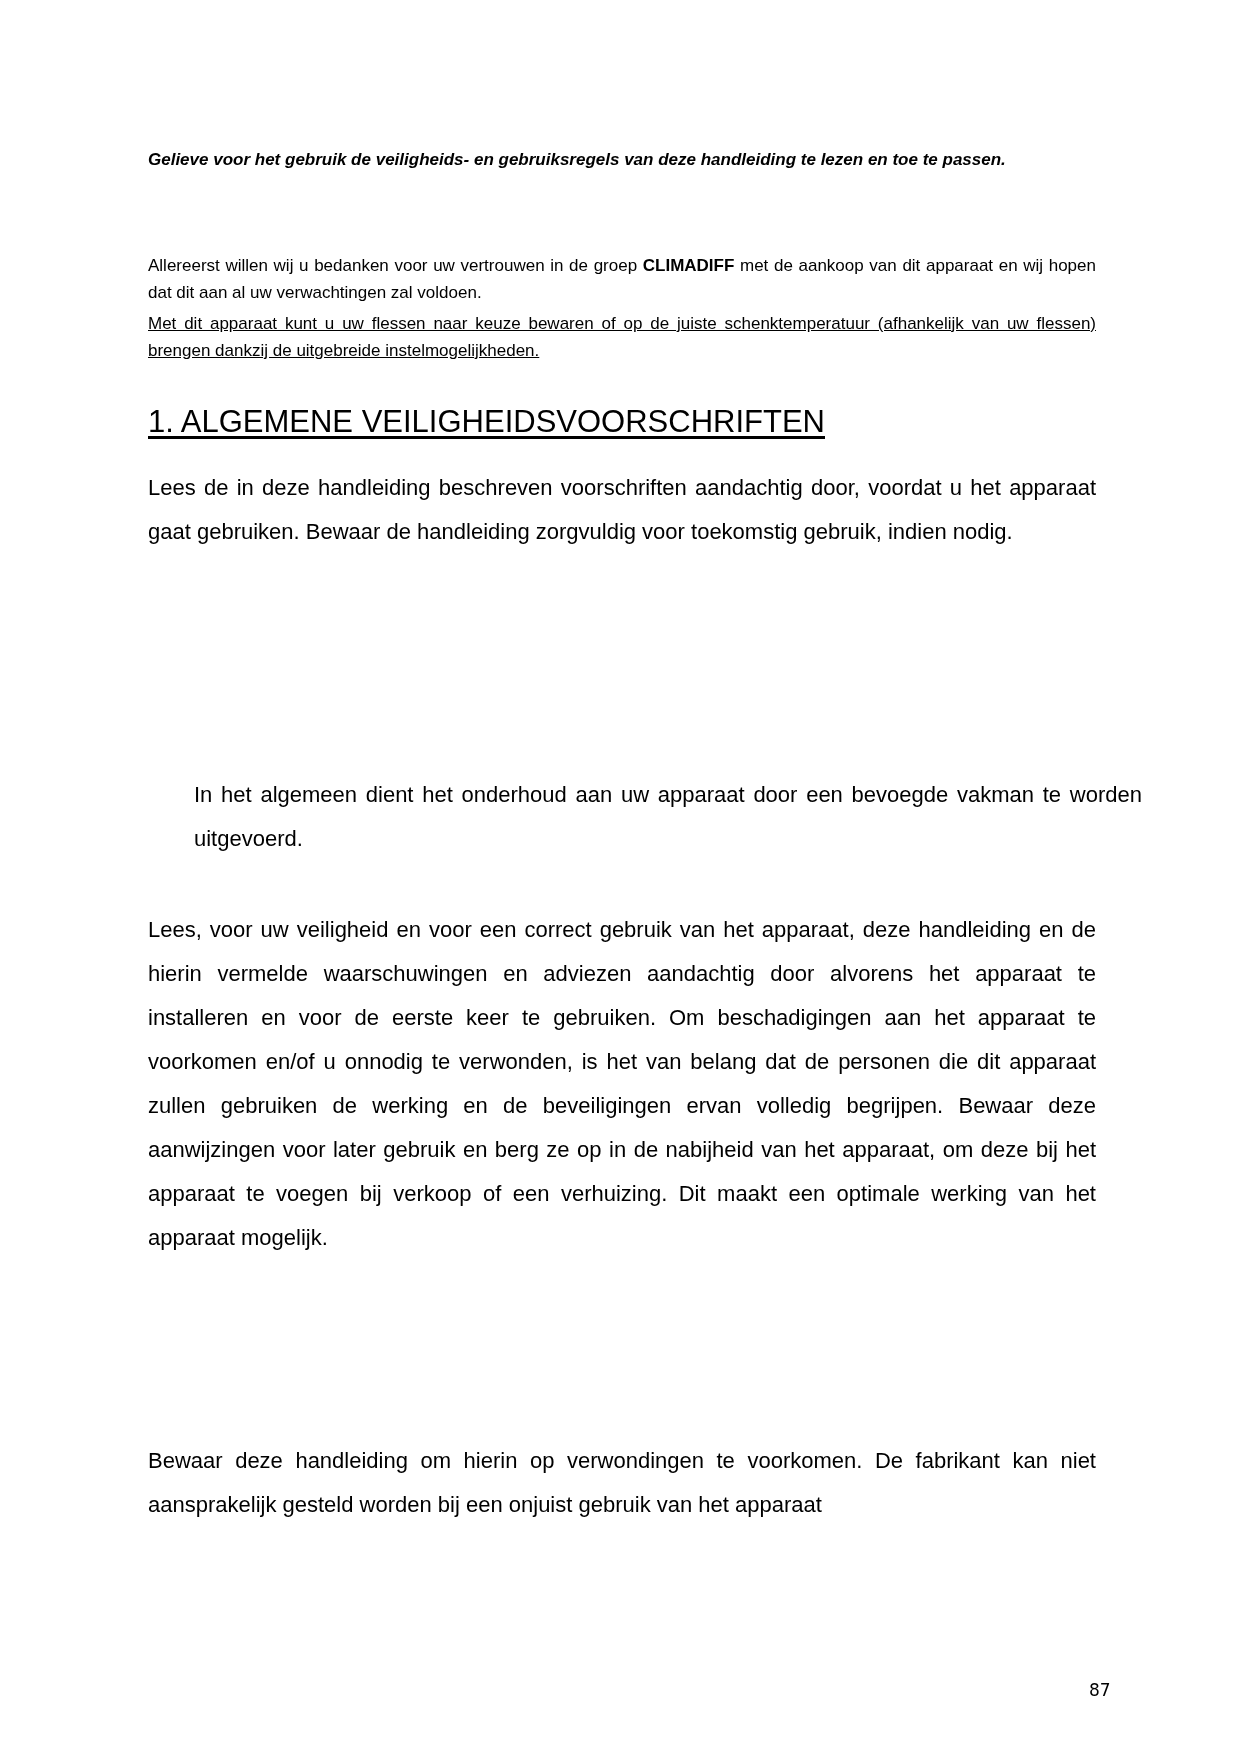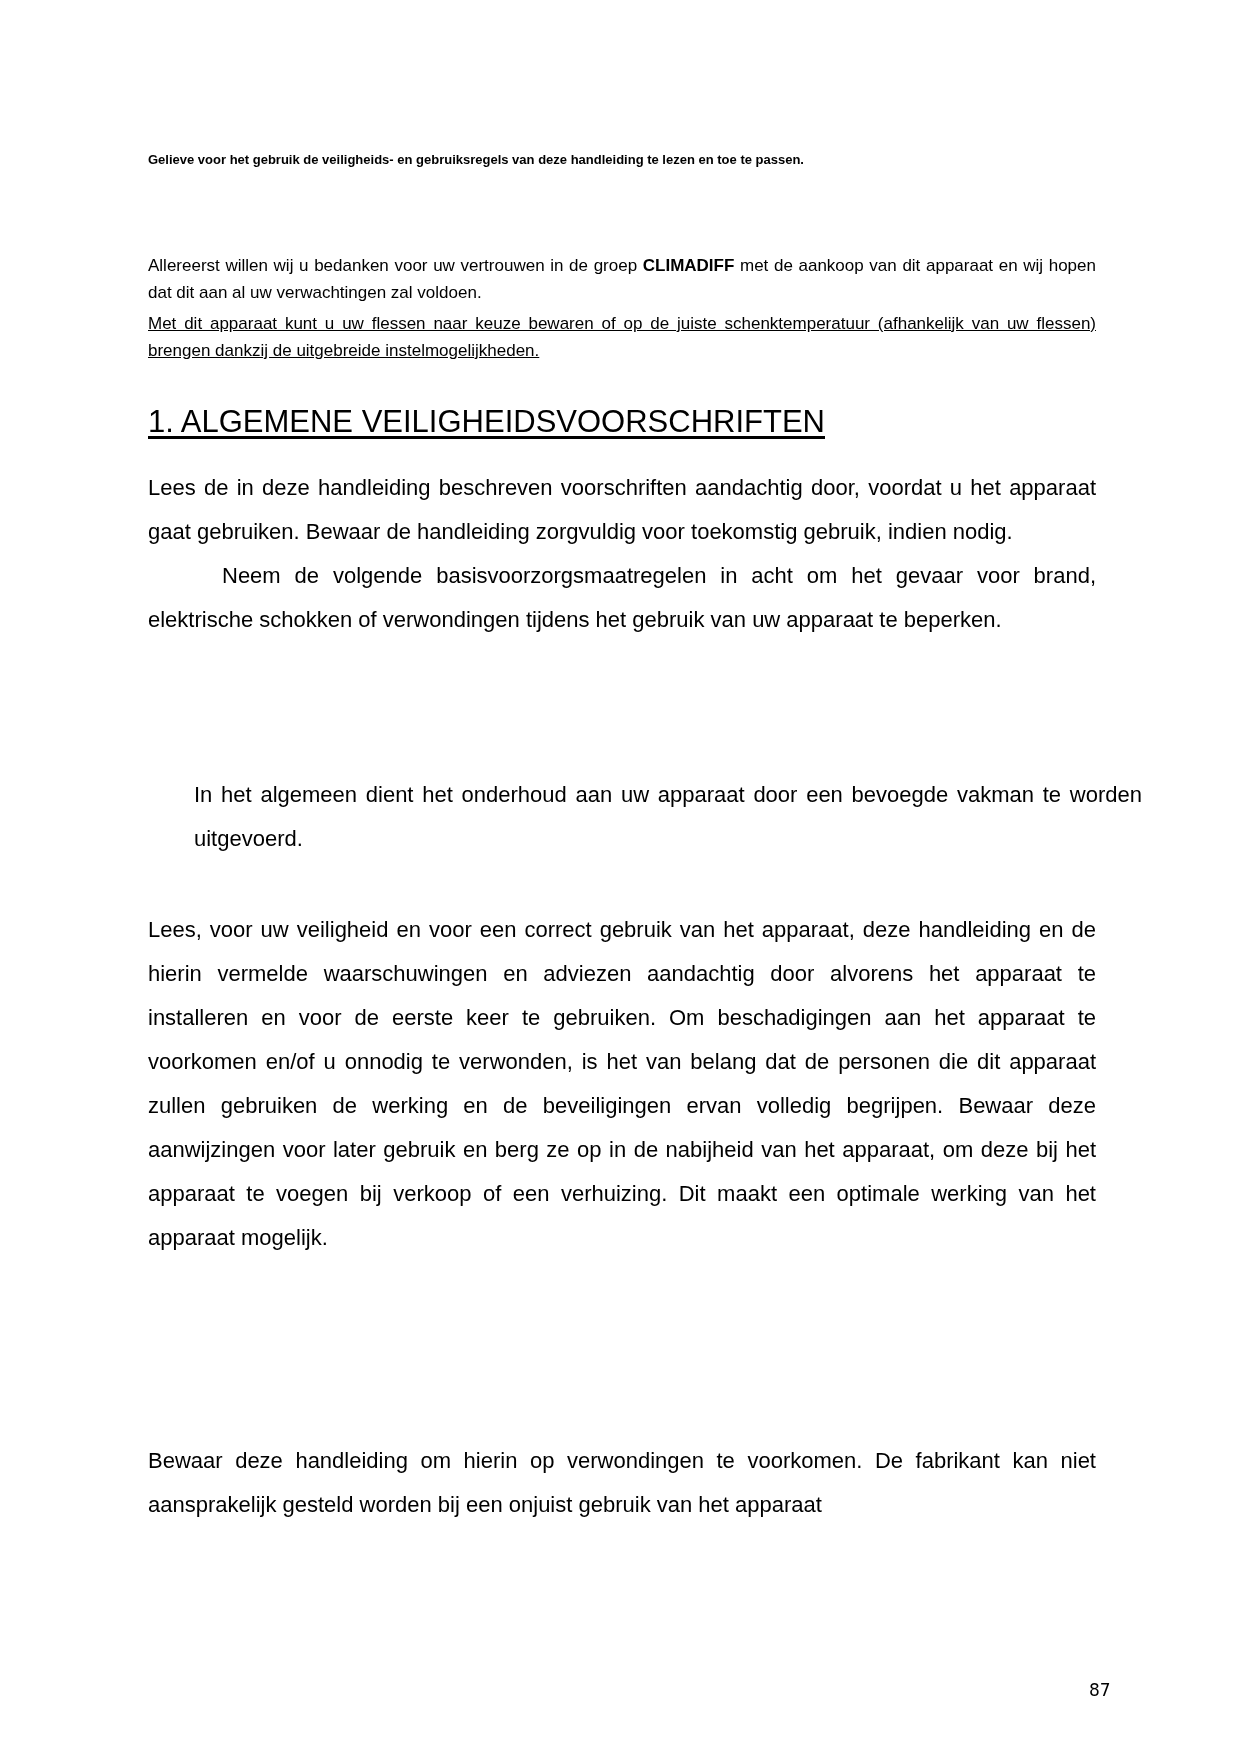--- a/index.html
+++ b/index.html
@@ -6,21 +6,21 @@
     body {
       width: 1241px;
       height: 1754px;
       position: relative;
       font-family: "Liberation Sans", sans-serif;
       color: #000;
     }
     .page { position: absolute; left: 148px; top: 0; width: 948px; }
     .intro-bold {
       position: absolute; top: 146px; left: 0; width: 948px;
-      font-weight: bold; font-size: 13px; line-height: 27px;
+      font-weight: bold; font-size: 17px; line-height: 27px; font-style: italic;
     }
     .intro-p {
       position: absolute; left: 0; width: 948px;
       font-size: 17px; line-height: 27px; text-align: justify;
     }
     .intro-1 { top: 227px; margin-top: 25px; }
     .intro-2 { top: 310px; text-decoration: underline; }
     .intro-p b { font-weight: bold; }
     .heading {
       position: absolute; top: 402px; left: 0;
@@ -49,21 +49,20 @@
   <div class="intro-bold">Gelieve voor het gebruik de veiligheids- en gebruiksregels van deze handleiding te lezen en toe te passen.</div>
 
   <div class="intro-p intro-1"><span>Allereerst willen wij u bedanken voor uw vertrouwen in de groep </span><b>CLIMADIFF</b><span> met de aankoop van dit apparaat en wij hopen dat dit aan al uw verwachtingen zal voldoen.</span></div>
 
   <div class="intro-p intro-2">Met dit apparaat kunt u uw flessen naar keuze bewaren of op de juiste schenktemperatuur (afhankelijk van uw flessen) brengen dankzij de uitgebreide instelmogelijkheden.</div>
 
   <h1 class="heading" style="margin:0;">1. ALGEMENE VEILIGHEIDSVOORSCHRIFTEN</h1>
 
   <div class="body-p p1">
     <span>Lees de in deze handleiding beschreven voorschriften aandachtig door, voordat u het apparaat gaat gebruiken. Bewaar de handleiding zorgvuldig voor toekomstig gebruik, indien nodig.</span>
-    <span class="indent">Neem de volgende basisvoorzorgsmaatregelen in acht om het gevaar voor brand, elektrische schokken of verwondingen tijdens het gebruik van uw apparaat te beperken.</span>
   </div>
 
   <div class="body-p p2">In het algemeen dient het onderhoud aan uw apparaat door een bevoegde vakman te worden uitgevoerd.</div>
 
   <div class="body-p p3">Lees, voor uw veiligheid en voor een correct gebruik van het apparaat, deze handleiding en de hierin vermelde waarschuwingen en adviezen aandachtig door alvorens het apparaat te installeren en voor de eerste keer te gebruiken. Om beschadigingen aan het apparaat te voorkomen en/of u onnodig te verwonden, is het van belang dat de personen die dit apparaat zullen gebruiken de werking en de beveiligingen ervan volledig begrijpen. Bewaar deze aanwijzingen voor later gebruik en berg ze op in de nabijheid van het apparaat, om deze bij het apparaat te voegen bij verkoop of een verhuizing. Dit maakt een optimale werking van het apparaat mogelijk.</div>
 
   <div class="body-p p4">Bewaar deze handleiding om hierin op verwondingen te voorkomen. De fabrikant kan niet aansprakelijk gesteld worden bij een onjuist gebruik van het apparaat</div>
 </div>
 
 <div class="page-number">87</div>

